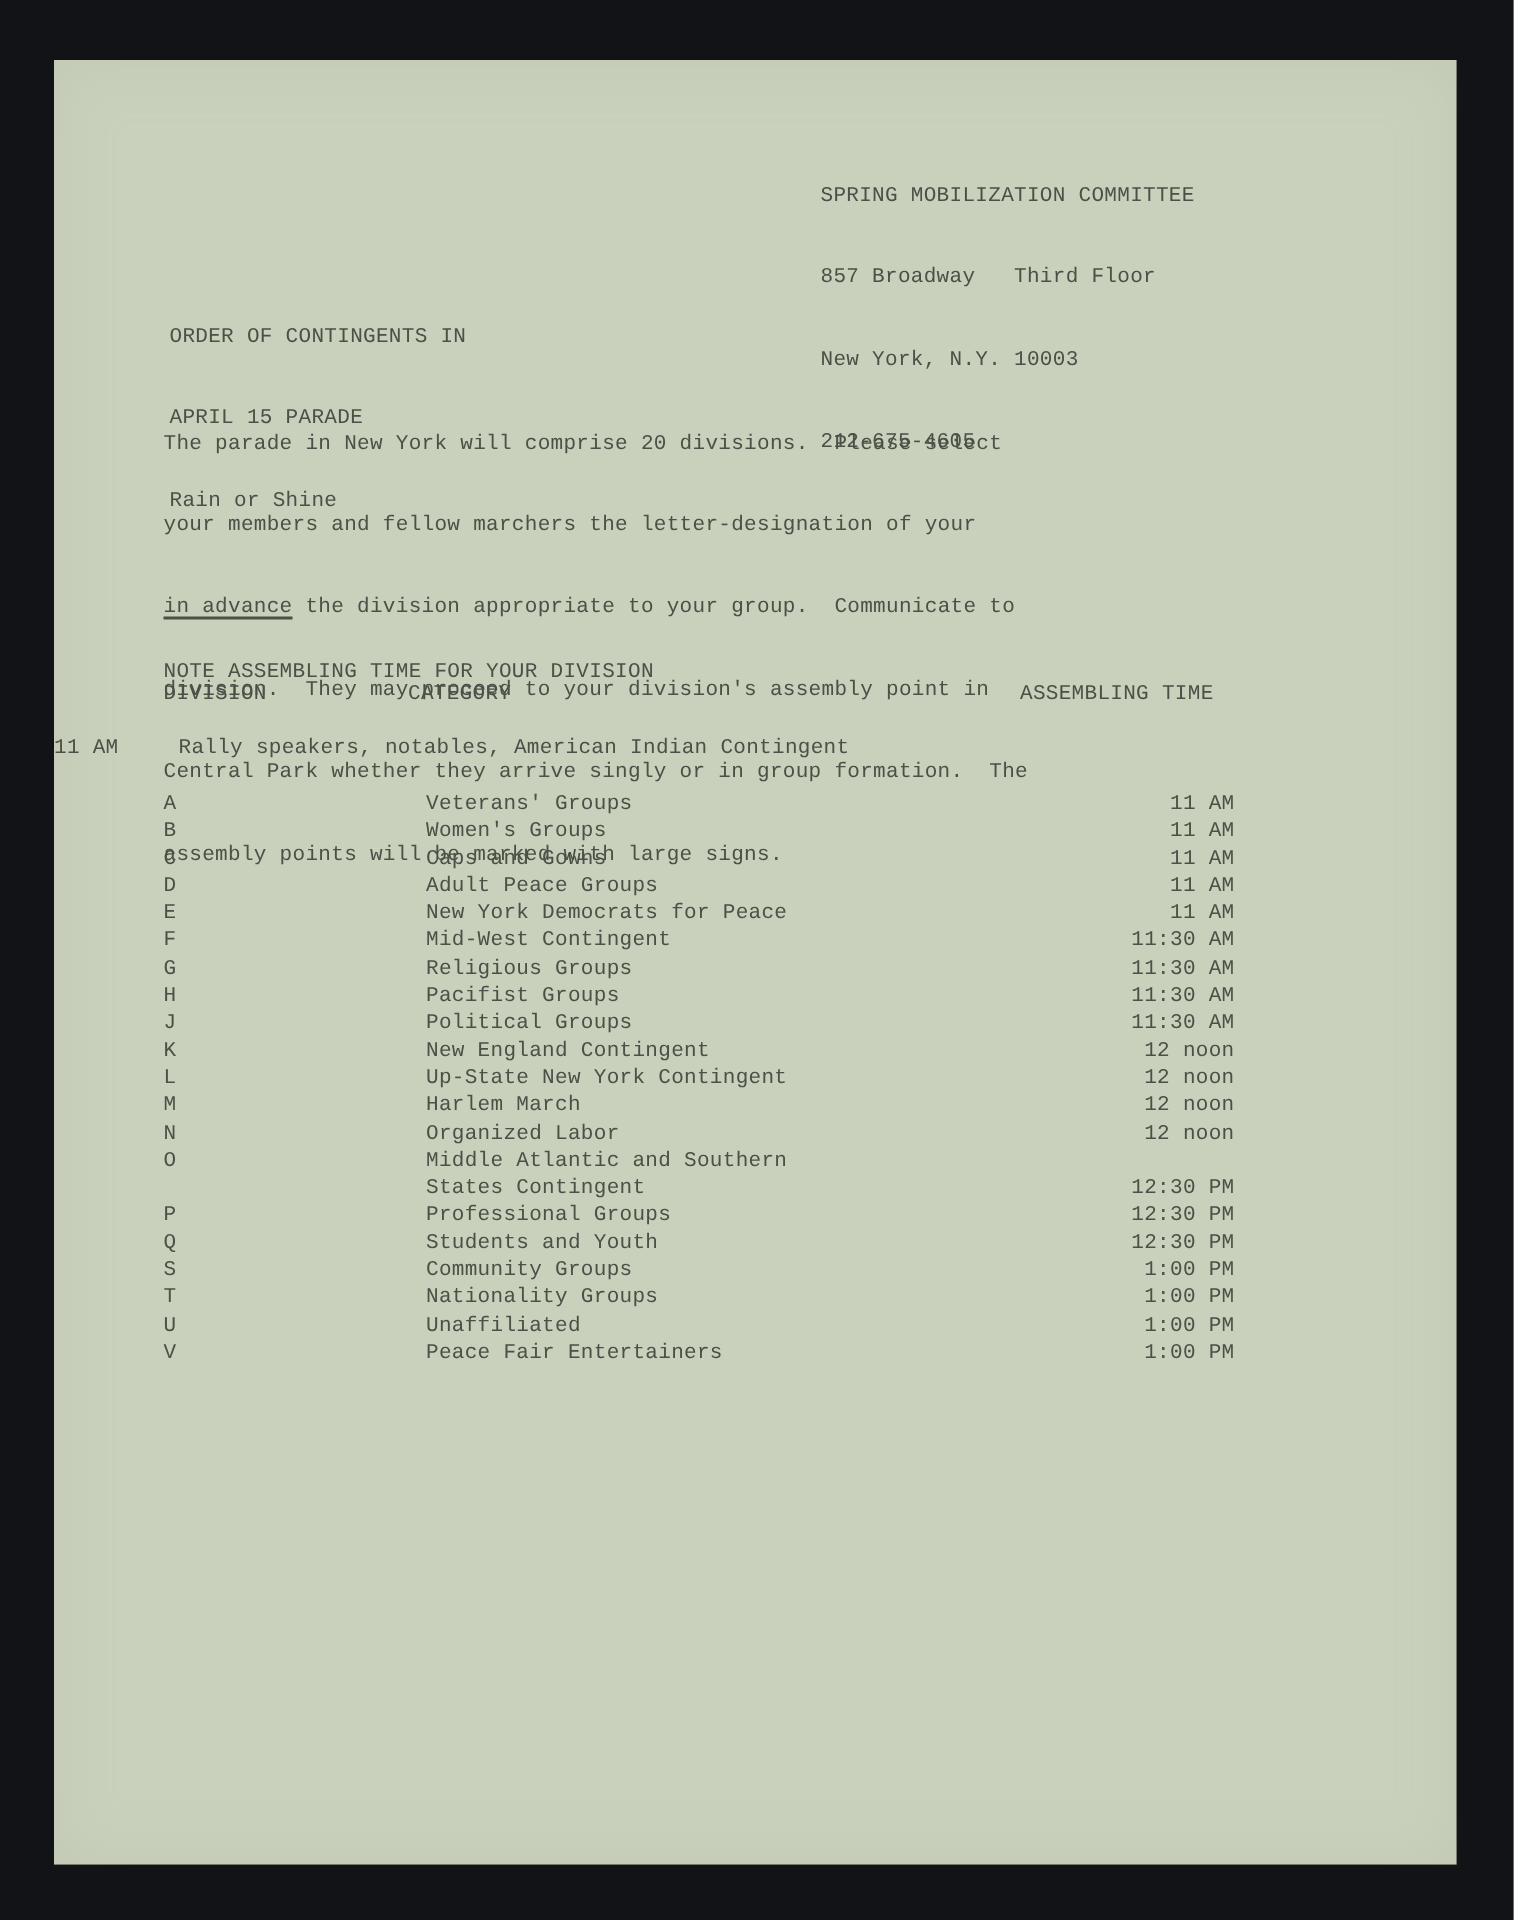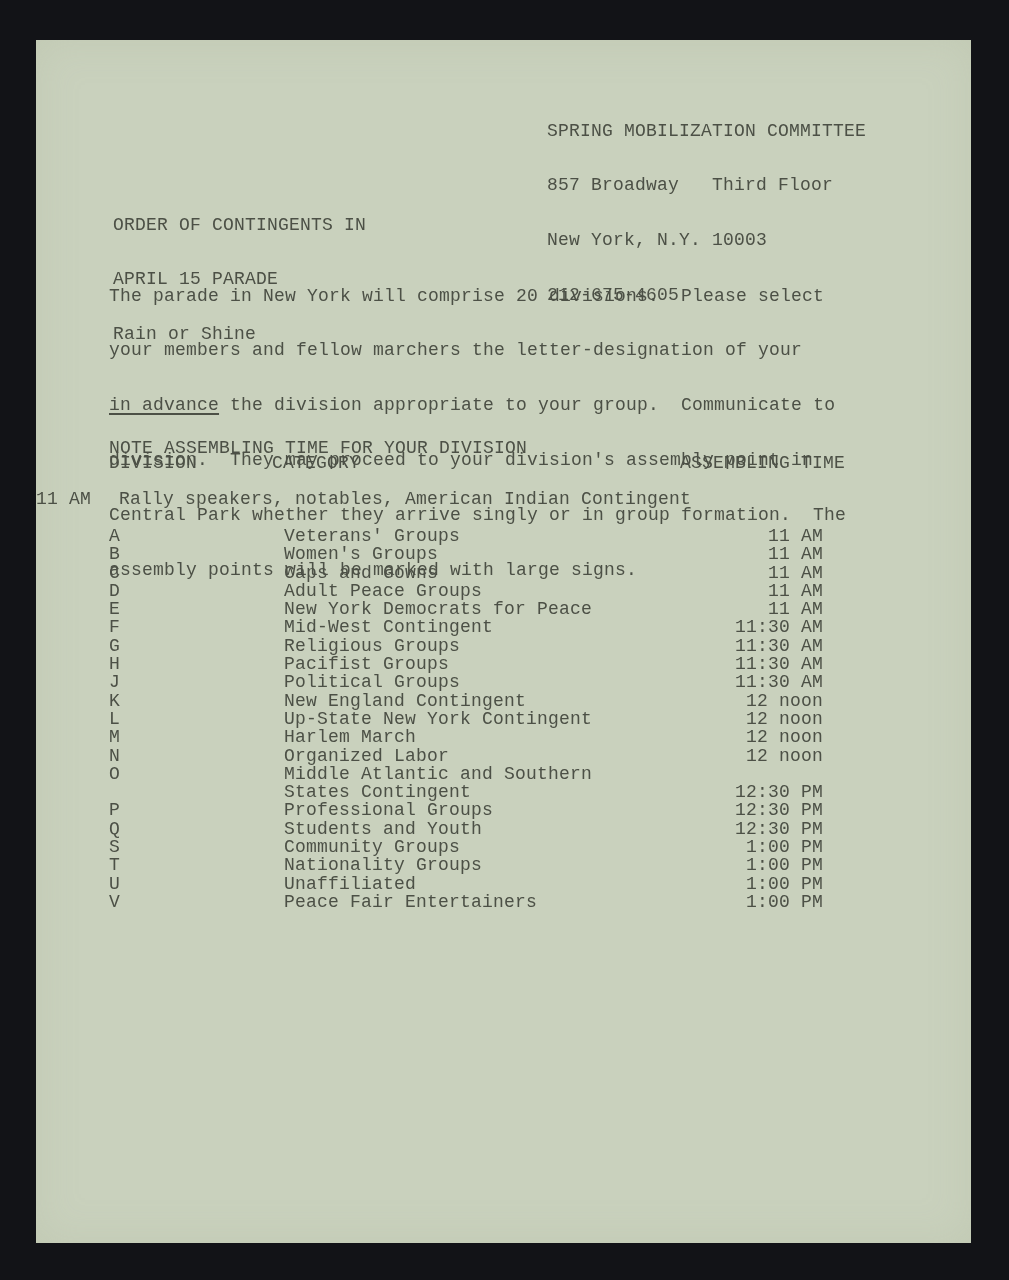--- a/index.html
+++ b/index.html
@@ -5,21 +5,21 @@
   html, body { margin:0; padding:0; }
   body {
     width:1009px; height:1280px; background:#121317; position:relative; overflow:hidden;
     font-family: "Liberation Mono", "DejaVu Sans Mono", monospace;
   }
   .paper {
     position:absolute; left:36px; top:40px; width:935px; height:1203px;
     background:#c9d1bd;
     box-shadow: inset 0 0 40px rgba(170,180,150,0.25);
   }
-  .tt { color:#4c5046; font-size:18px; line-height:18.3px; letter-spacing:0.2px; white-space:pre; }
+  .tt { color:#4c5046; font-size:14px; line-height:18.3px; letter-spacing:0.2px; white-space:pre; }
   .abs { position:absolute; }
   .header { left:511px; top:45px; }
   .title { left:77px; top:139px; }
   .para { left:73px; top:210px; }
   .para .ul { text-decoration:underline; text-decoration-thickness:1.5px; text-underline-offset:3px; }
   .note { left:73px; top:359px;margin-top:40px; }
   .colhead { top:414px; }
   .c-div { left:73px; }
   .c-cat { left:236px;text-align:center; }
   .c-time { left:644px; }

